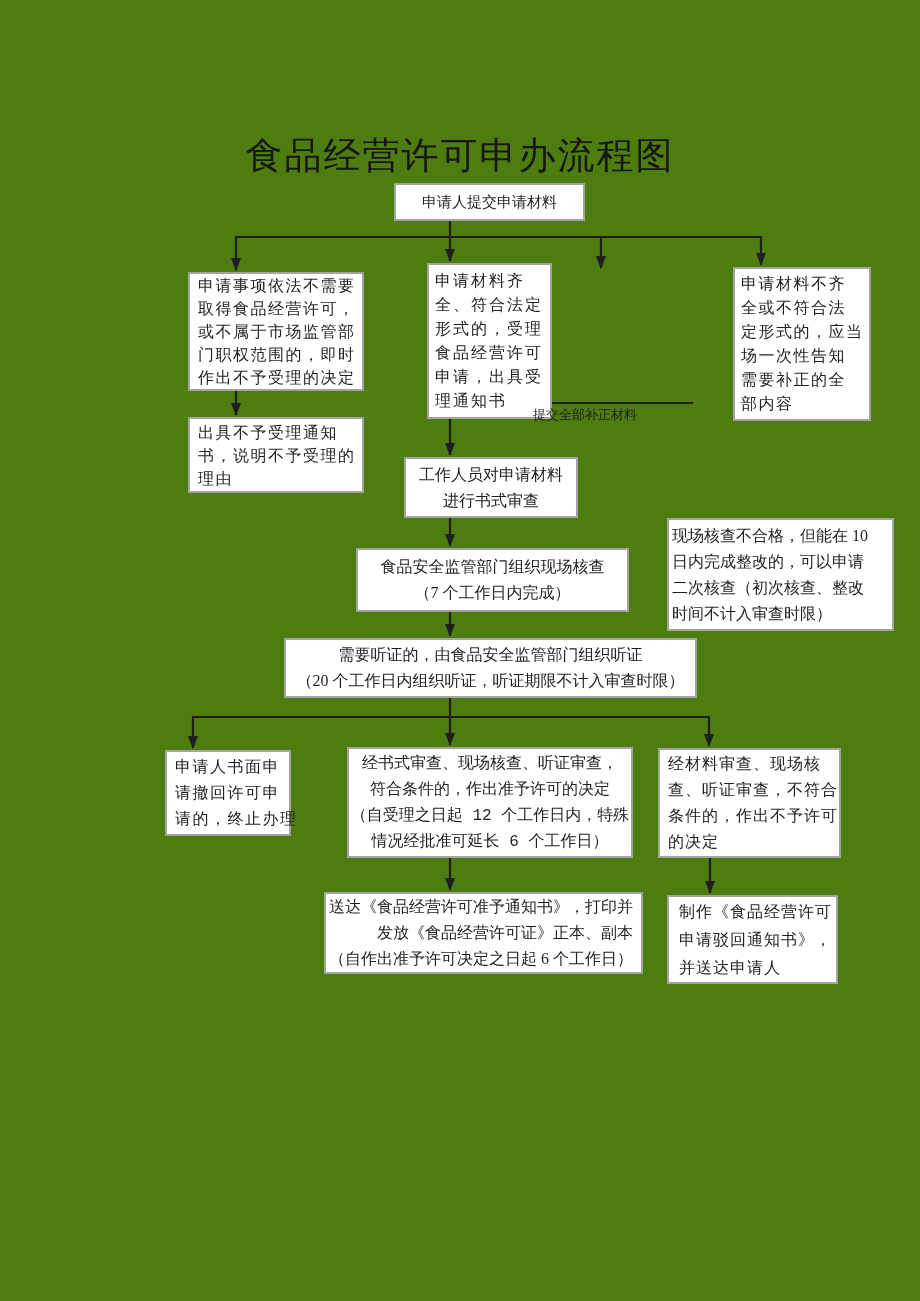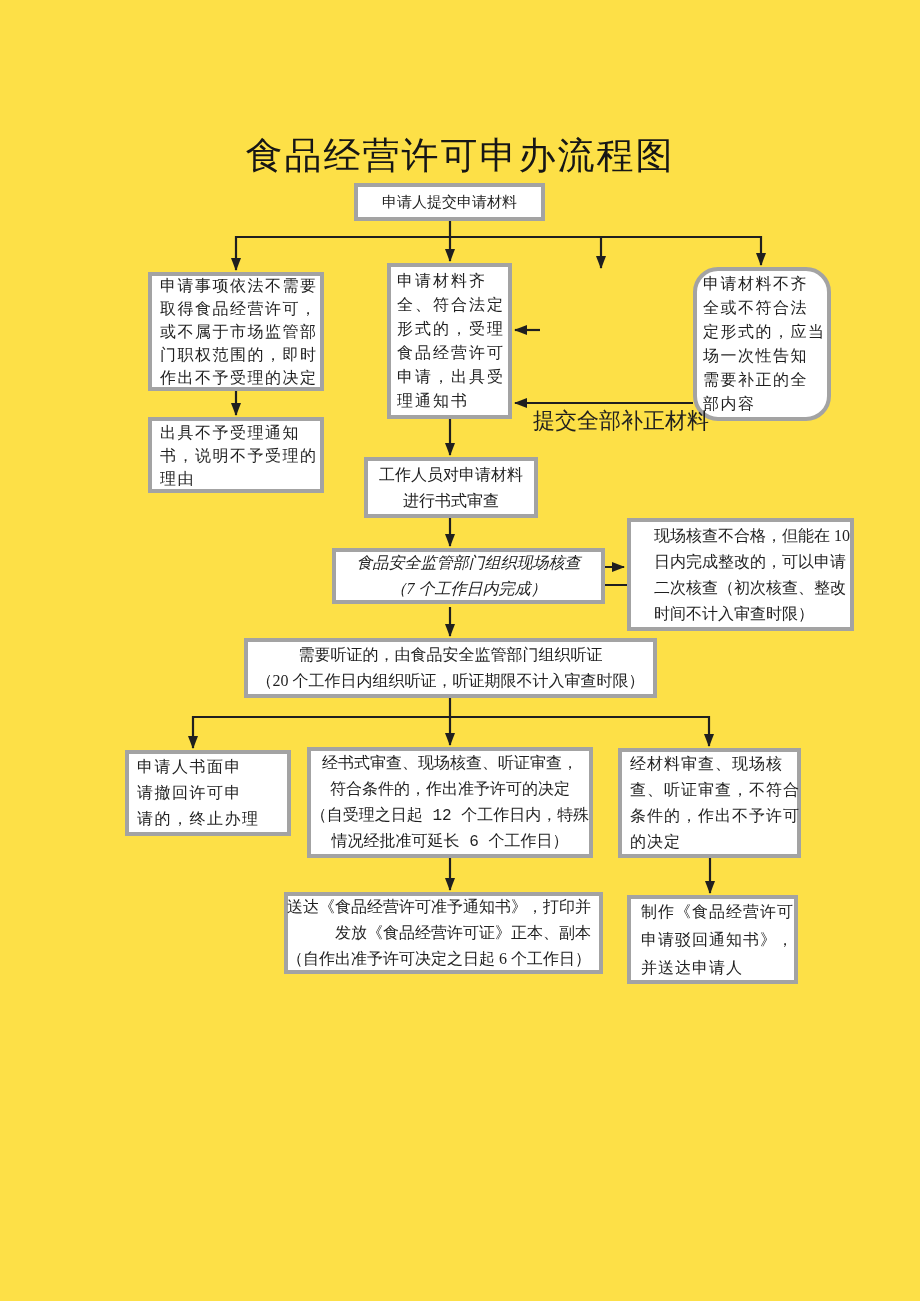--- a/index.html
+++ b/index.html
@@ -1,34 +1,34 @@
 <!DOCTYPE html>
 <html lang="zh"><head>
 <meta charset="utf-8">
 <style>
   html,body{margin:0;padding:0;background:#ffffff;}
   .page{
-    position:relative;width:920px;height:1301px;background:#fde047;
+    position:relative;width:920px;height:1301px;background:#4d7c0f;
     font-family:"Liberation Serif","DejaVu Serif",serif;color:#1f1f1f;overflow:hidden;
   }
   .title{
     position:absolute;left:0;top:131px;width:920px;margin:0;
     text-align:center;font-size:37px;font-weight:400;letter-spacing:2px;color:#161616;
   }
   .arrows{position:absolute;left:0;top:0;pointer-events:none;}
   .node{
-    position:absolute;box-sizing:border-box;border:4px solid #a3a3a3;background:#ffffff;
+    position:absolute;box-sizing:border-box;border:2px solid #a3a3a3;background:#ffffff;
     display:flex;flex-direction:column;justify-content:center;
-    font-size:16px;line-height:24px;color:#1f1f1f;padding:4px 8px;
+    font-size:16px;line-height:24px;color:#1f1f1f;padding:4px 8px;margin-left:40px;
   }
   .node > div{white-space:nowrap;}
   .node.center{text-align:center;align-items:center;}
   .node.left{text-align:left;align-items:flex-start;}
   .edge-label{
-    position:absolute;font-size:22px;color:#1f1f1f;text-align:left;white-space:nowrap;
+    position:absolute;font-size:13px;color:#1f1f1f;text-align:left;white-space:nowrap;
   }
 </style>
 </head>
 <body>
 
 <div class="page">
 
   <h1 class="title">食品经营许可申办流程图</h1>
 
   <svg class="arrows" width="920" height="1301" viewBox="0 0 920 1301">
@@ -89,54 +89,54 @@
   <div class="node left" style="left:387px;top:263px;width:125px;height:156px;line-height:24px;letter-spacing:2px;padding:4px 6px;">
       <div>申请材料齐</div>
       <div>全、符合法定</div>
       <div>形式的，受理</div>
       <div>食品经营许可</div>
       <div>申请，出具受</div>
       <div>理通知书</div>
     </div>
 
 
-  <div class="node left" style="left:693px;top:267px;width:138px;height:154px;line-height:24px;letter-spacing:1.5px;padding:4px 6px;border-radius:25px;">
+  <div class="node left" style="left:693px;top:267px;width:138px;height:154px;line-height:24px;letter-spacing:1.5px;padding:4px 6px;">
       <div>申请材料不齐</div>
       <div>全或不符合法</div>
       <div>定形式的，应当</div>
       <div>场一次性告知</div>
       <div>需要补正的全</div>
       <div>部内容</div>
     </div>
 
   <div class="edge-label" style="left:533px;top:406px;width:150px;">提交全部补正材料</div>
 
   <div class="node center" style="left:364px;top:457px;width:174px;height:61px;line-height:26px;">
       <div>工作人员对申请材料</div>
       <div>进行书式审查</div>
     </div>
 
-  <div class="node center" style="left:332px;top:548px;width:273px;height:56px;line-height:26px;font-style:italic;">
+  <div class="node center" style="left:316px;top:548px;width:273px;height:64px;line-height:26px;">
       <div>食品安全监管部门组织现场核查</div>
       <div>（7 个工作日内完成）</div>
     </div>
 
-  <div class="node left" style="left:627px;top:518px;width:227px;height:113px;line-height:26px;padding:4px 23px;">
+  <div class="node left" style="left:627px;top:518px;width:227px;height:113px;line-height:26px;padding:4px 3px;">
       <div>现场核查不合格，但能在 10</div>
       <div>日内完成整改的，可以申请</div>
       <div>二次核查（初次核查、整改</div>
       <div>时间不计入审查时限）</div>
     </div>
 
   <div class="node center" style="left:244px;top:638px;width:413px;height:60px;line-height:26px;">
       <div>需要听证的，由食品安全监管部门组织听证</div>
       <div>（20 个工作日内组织听证，听证期限不计入审查时限）</div>
     </div>
 
-  <div class="node left" style="left:125px;top:750px;width:166px;height:86px;line-height:26px;letter-spacing:1.5px;">
+  <div class="node left" style="left:125px;top:750px;width:126px;height:86px;line-height:26px;letter-spacing:1.5px;">
       <div>申请人书面申</div>
       <div>请撤回许可申</div>
       <div>请的，终止办理</div>
     </div>
 
   <div class="node center" style="left:307px;top:747px;width:286px;height:111px;line-height:26px;font-family:Liberation Mono, monospace;">
       <div>经书式审查、现场核查、听证审查，</div>
       <div>符合条件的，作出准予许可的决定</div>
       <div>（自受理之日起 12 个工作日内，特殊</div>
       <div>情况经批准可延长 6 个工作日）</div>

